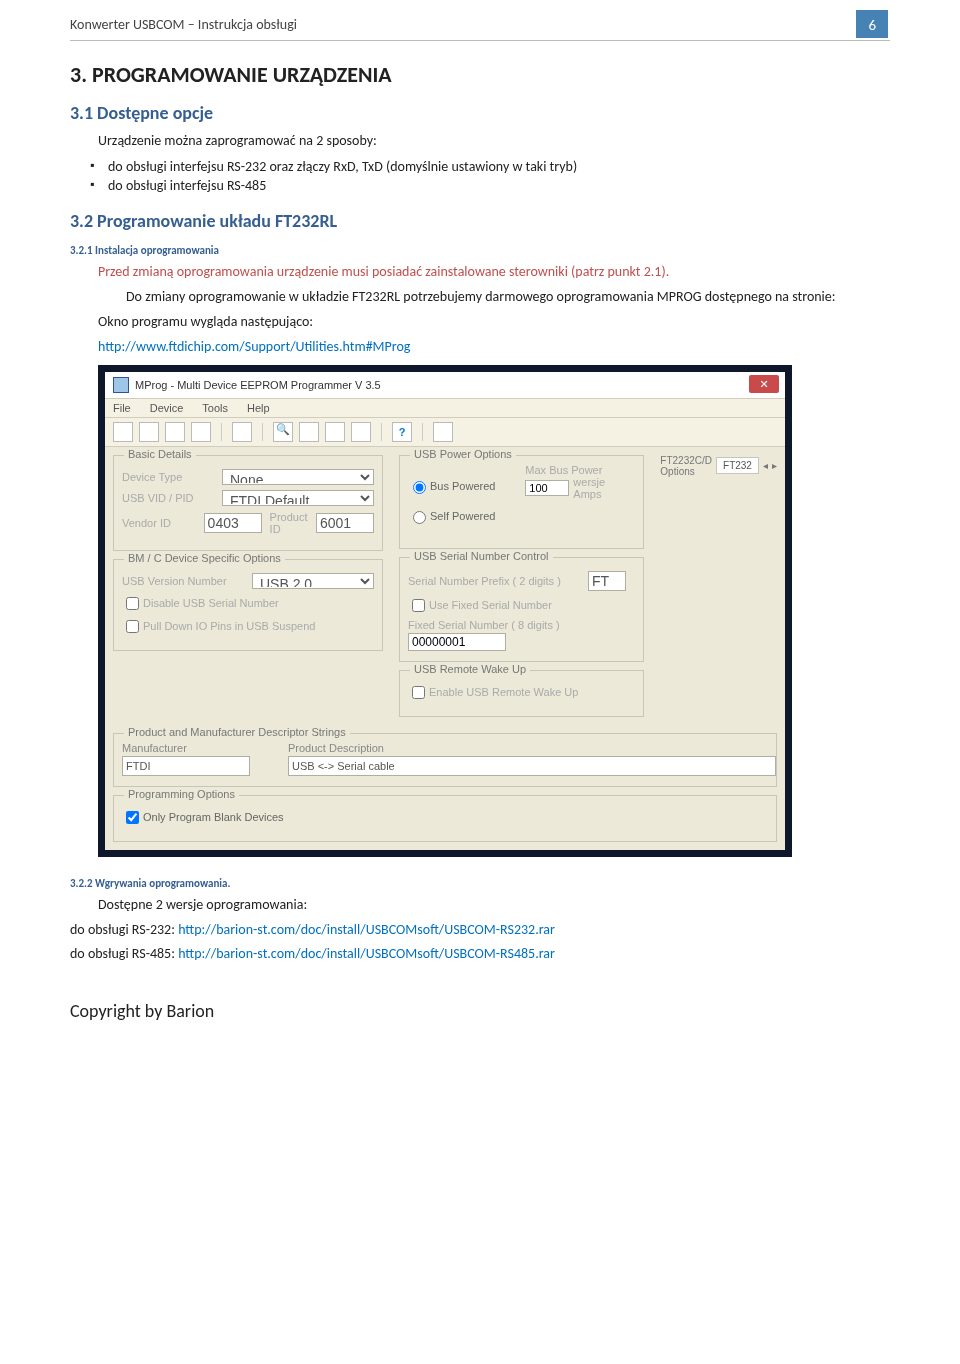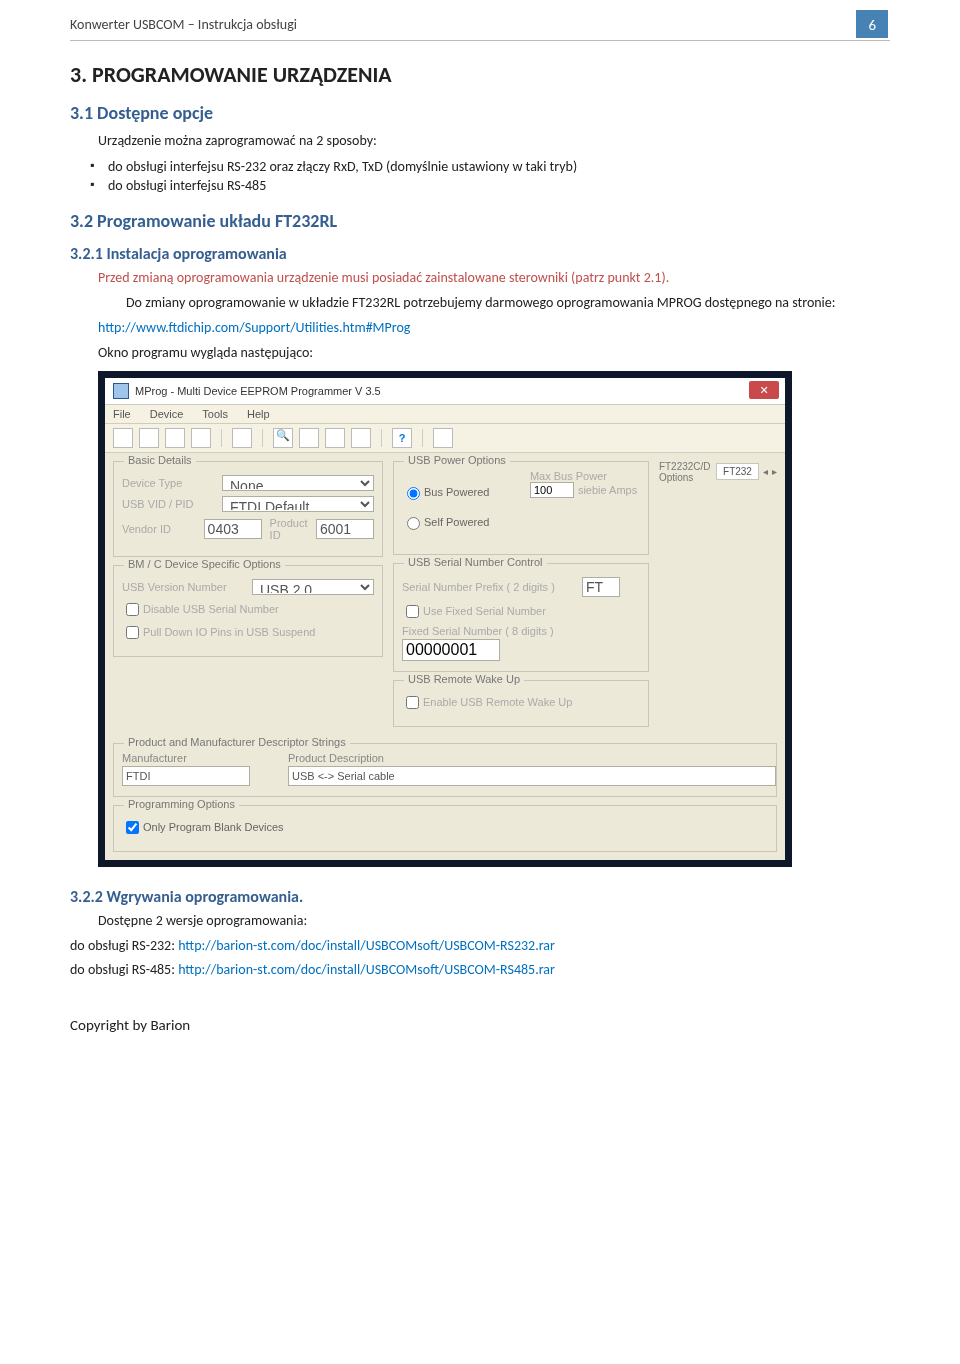--- a/index.html
+++ b/index.html
@@ -4,40 +4,40 @@
 <style>
 body{margin:0;background:#fff;font-family:Calibri,Arial,sans-serif;color:#222}
 .page{width:960px;margin:0 auto;padding:0;box-sizing:border-box}
 .header-row{display:flex;align-items:center;padding:10px 70px 0 70px}
 .header-title{font-size:14px;color:#444;flex:1}
 .page-badge{background:#4682b4;color:#fff;padding:6px 12px 4px;font-size:15px;margin-right:2px}
 .header-rule{border:0;border-top:1px solid #bbb;margin:2px 70px 20px 70px}
 .content{padding:0 70px}
 h1{font-size:22px;font-variant:small-caps;font-weight:600;margin:18px 0 14px}
 h2{font-size:18px;color:#365f91;margin:14px 0 8px;font-weight:600}
-h3{font-size:16px;color:#365f91;margin:12px 0 6px;font-weight:600}
+h3{font-size:11px;color:#365f91;margin:12px 0 6px;font-weight:600}
 p{font-size:14px;line-height:1.35;margin:6px 0}
 .bullets{list-style:none;padding:0;margin:4px 0 10px 20px}
 .bullets li{font-size:14px;position:relative;padding-left:18px;line-height:1.4}
 .bullets li::before{content:"▪";position:absolute;left:0;top:0;font-size:12px}
 .red{color:#c0504d}
 .link{color:#0070c0}
 .indent{margin-left:28px}
 .justify{text-align:justify}
-.footer{padding:30px 70px 20px;font-size:15px}
+.footer{padding:30px 70px 20px;font-size:18px}
 .screenshot{width:680px;margin:8px 0 20px 28px;background:#ece9d8;border:7px solid #0f172a;font-family:Tahoma,Arial,sans-serif;font-size:11px;color:#555}
 .sb-title{background:#fff;border-bottom:1px solid #d0cdbd;padding:5px 8px;color:#333;display:flex;align-items:center;position:relative}
 .sb-icon{width:14px;height:14px;background:#9fc5e8;border:1px solid #2f5496;margin-right:6px}
 .sb-close{position:absolute;right:6px;top:3px;width:30px;height:18px;background:#c84a4a;border-radius:2px;color:#fff;text-align:center;line-height:18px}
 .sb-menu{background:#f5f2e4;padding:3px 8px;border-bottom:1px solid #d0cdbd}
 .sb-menu span{margin-right:16px;cursor:default}
 .sb-toolbar{background:#f5f2e4;padding:4px 8px;display:flex;align-items:center;gap:6px;border-bottom:1px solid #d0cdbd}
 .tb-icon{width:18px;height:18px;border:1px solid #bbb;background:#fff}
 .tb-sep{width:1px;height:18px;background:#ccc;margin:0 4px}
-.sb-body{display:flex;padding:8px;gap:10px;align-items:flex-start}
+.sb-body{display:flex;padding:8px;gap:16px;align-items:flex-start}
 .col-left{width:270px;display:flex;flex-direction:column;gap:8px}
 .col-mid{width:260px;display:flex;flex-direction:column;gap:8px}
 .col-right{width:120px}
 .fieldset{border:1px solid #c8c6b8;padding:8px 8px 10px;position:relative}
 .legend{position:absolute;top:-8px;left:10px;background:#ece9d8;padding:0 4px;color:#777}
 .formrow{display:flex;align-items:center;margin:5px 0}
 .formrow label{color:#aaa;width:100px}
 .formrow input,.formrow select{flex:1;border:1px solid #b0aea0;padding:1px 3px;background:#fff;font-size:14px;color:#555;height:16px}
 .formrow .short{width:50px;flex:none}
 .check{display:flex;align-items:center;margin:4px 0;color:#aaa}
@@ -70,22 +70,22 @@
     <p class="indent">Urządzenie można zaprogramować na 2 sposoby:</p>
     <ul class="bullets">
       <li>do obsługi interfejsu RS-232 oraz złączy RxD, TxD (domyślnie ustawiony w taki tryb)</li>
       <li>do obsługi interfejsu RS-485</li>
     </ul>
 
     <h2>3.2 Programowanie układu FT232RL</h2>
     <h3>3.2.1 Instalacja oprogramowania</h3>
     <p class="indent red">Przed zmianą oprogramowania urządzenie musi posiadać zainstalowane sterowniki (patrz punkt 2.1).</p>
     <p class="indent" style="text-indent:28px">Do zmiany oprogramowanie w układzie FT232RL potrzebujemy darmowego oprogramowania MPROG dostępnego na stronie:</p>
+    <p class="indent">Okno programu wygląda następująco:</p>
     <p class="indent link">http://www.ftdichip.com/Support/Utilities.htm#MProg</p>
-    <p class="indent">Okno programu wygląda następująco:</p>
 
     <div class="screenshot">
       <div class="sb-title">
         <span class="sb-icon"></span>
         <span>MProg - Multi Device EEPROM Programmer V 3.5</span>
         <span class="sb-close">✕</span>
       </div>
       <div class="sb-menu">
         <span>File</span>
         <span>Device</span>
@@ -157,37 +157,37 @@
                   </div>
                 <div class="radio">
                     <input type="radio" style="">
                     <span>Self Powered</span>
                   </div>
               </div>
               <div style="width:110px">
                 <div style="color:#aaa">Max Bus Power</div>
                 <div style="display:flex;align-items:center;gap:4px">
                     <input style="width: 36px; border: 1px solid rgb(176, 174, 160); padding: 1px 3px; font-size: 11px;" value="100">
-                    <span style="color:#aaa">siebie Amps</span>
+                    <span style="color:#aaa">wersje Amps</span>
                   </div>
               </div>
             </div>
           </div>
           <div class="fieldset">
             <span class="legend">USB Serial Number Control</span>
             <div class="formrow">
                 <label style="width:180px">Serial Number Prefix ( 2 digits )</label>
                 <input class="short" style="width: 30px;" value="FT">
               </div>
             <div class="check">
                 <input type="checkbox" style="">
                 <span>Use Fixed Serial Number</span>
               </div>
             <div style="color:#aaa;margin-top:4px">Fixed Serial Number ( 8 digits )</div>
-            <input style="width: 90px; border: 1px solid rgb(176, 174, 160); padding: 1px 3px; margin-top: 2px; font-size: 16px;" value="00000001">
+            <input style="width: 90px; border: 1px solid rgb(176, 174, 160); padding: 1px 3px; margin-top: 2px; font-size: 12px;" value="00000001">
           </div>
           <div class="fieldset">
             <span class="legend">USB Remote Wake Up</span>
             <div class="check">
                 <input type="checkbox" style="">
                 <span>Enable USB Remote Wake Up</span>
               </div>
           </div>
         </div>
 

